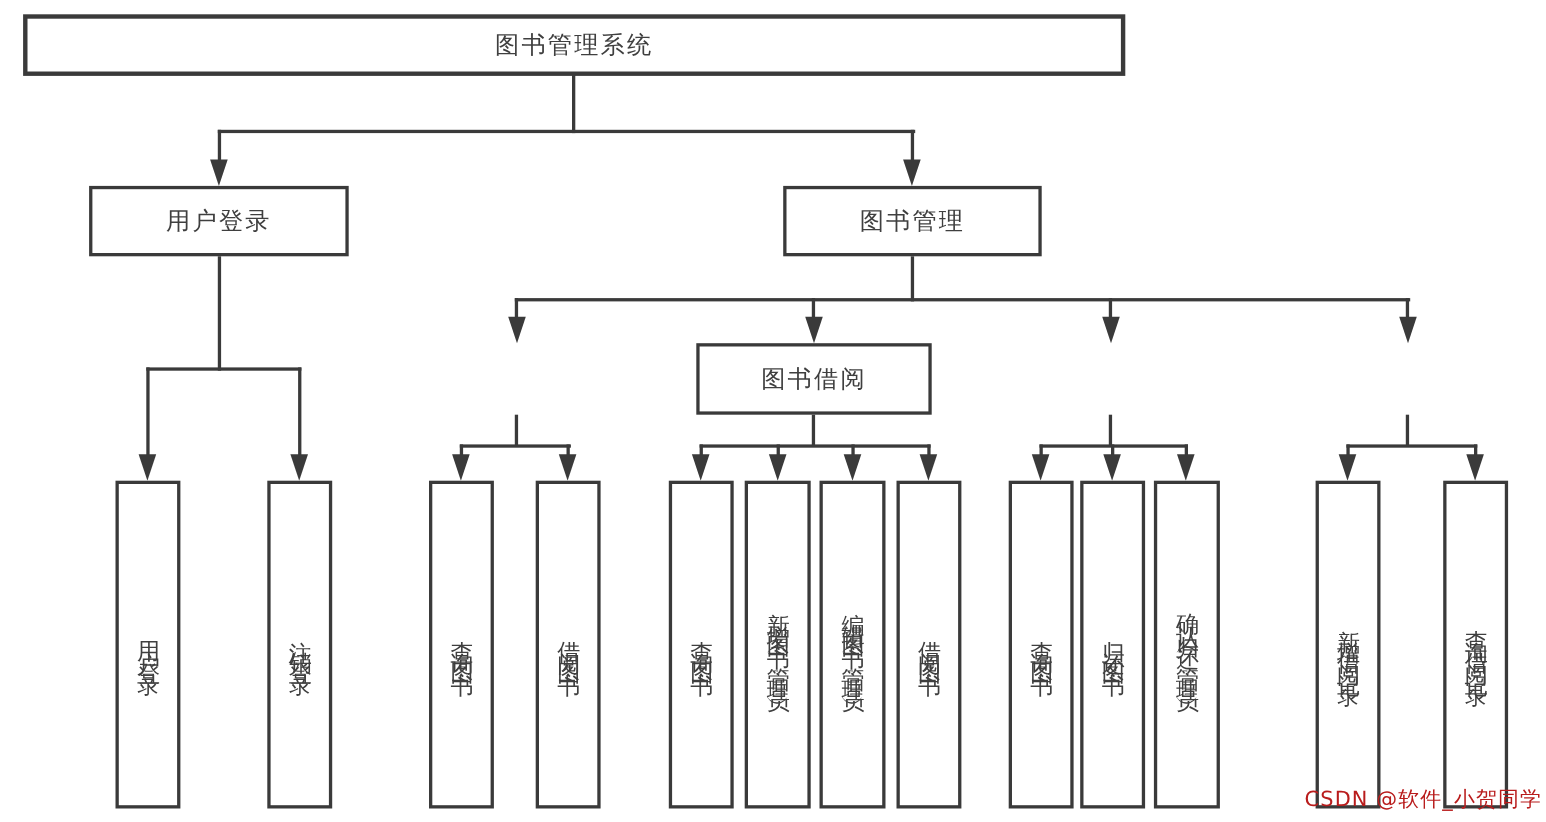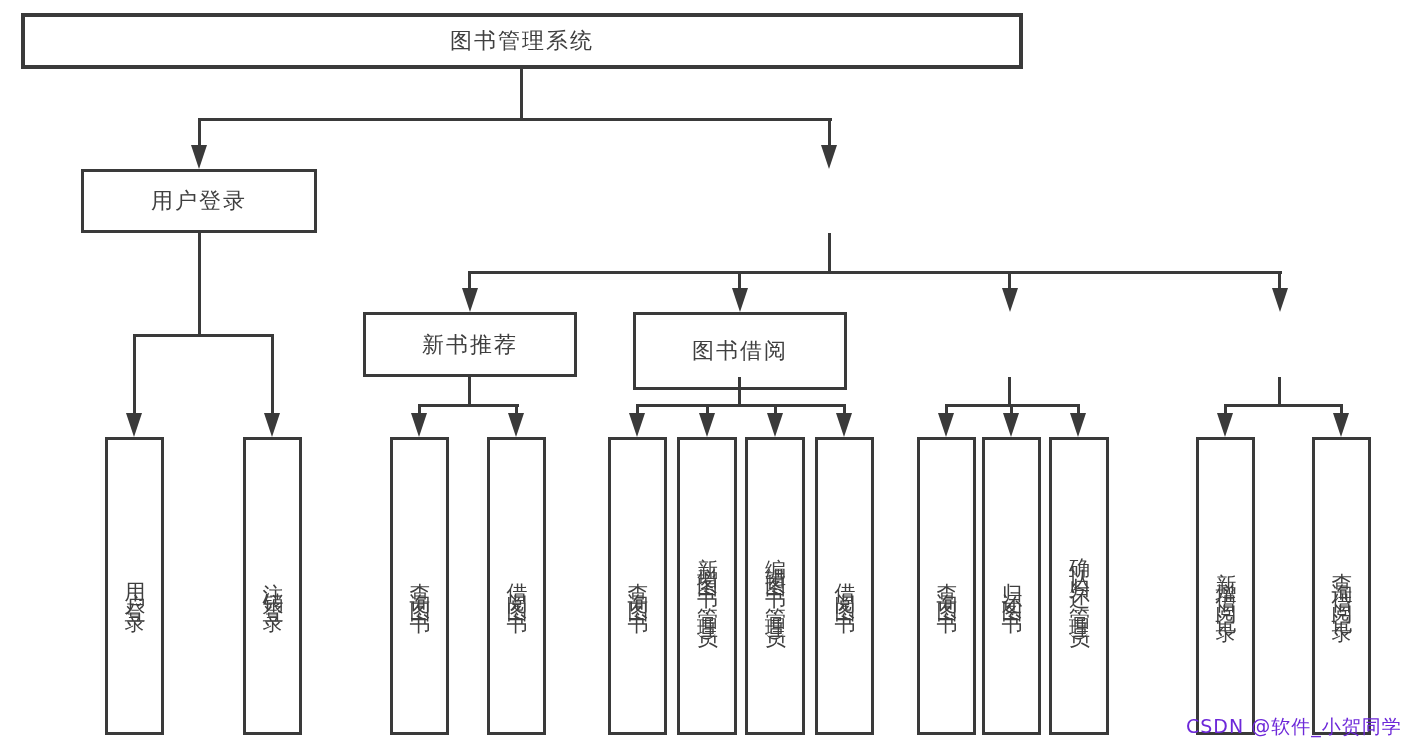--- a/index.html
+++ b/index.html
@@ -18,59 +18,59 @@
     font-size:21px;letter-spacing:10px;line-height:1;
   }
   .line{position:absolute;background:#3a3a3a;}
   .arrow{
     position:absolute;width:0;height:0;
     border-left:8px solid transparent;border-right:8px solid transparent;
     border-top:24px solid #3a3a3a;
   }
   .watermark{
     position:absolute;left:1186px;top:714px;z-index:5;
-    font-size:19px;letter-spacing:1px;color:#6d28d9;white-space:nowrap;
+    font-size:19px;letter-spacing:1px;color:#b91c1c;white-space:nowrap;
   }
 </style>
 </head>
 <body>
 
 <div id="canvas">
 
   <div class="box root" style="left:21px;top:13px;width:1002px;height:56px;">图书管理系统</div>
 
   <div class="line" style="left:520px;top:68px;width:3px;height:53px;"></div>
   <div class="line" style="left:198px;top:118px;width:634px;height:3px;"></div>
   <div class="line" style="left:198px;top:118px;width:3px;height:30px;"></div>
   <div class="arrow" style="left:191px;top:145px;"></div>
   <div class="line" style="left:828px;top:118px;width:3px;height:30px;"></div>
   <div class="arrow" style="left:821px;top:145px;"></div>
 
   <div class="box hbox" style="left:81px;top:169px;width:236px;height:64px;">用户登录</div>
+  <div class="box hbox" style="left:712px;top:169px;width:235px;height:64px;">图书管理</div>
 
   <div class="line" style="left:198px;top:233px;width:3px;height:104px;"></div>
   <div class="line" style="left:133px;top:334px;width:141px;height:3px;"></div>
   <div class="line" style="left:133px;top:334px;width:3px;height:81px;"></div>
   <div class="arrow" style="left:126px;top:413px;"></div>
   <div class="line" style="left:271px;top:334px;width:3px;height:81px;"></div>
   <div class="arrow" style="left:264px;top:413px;"></div>
 
   <div class="line" style="left:828px;top:233px;width:3px;height:41px;"></div>
   <div class="line" style="left:468px;top:271px;width:814px;height:3px;"></div>
   <div class="line" style="left:468px;top:271px;width:3px;height:19px;"></div>
   <div class="arrow" style="left:462px;top:288px;"></div>
   <div class="line" style="left:738px;top:271px;width:3px;height:19px;"></div>
   <div class="arrow" style="left:732px;top:288px;"></div>
   <div class="line" style="left:1008px;top:271px;width:3px;height:19px;"></div>
   <div class="arrow" style="left:1002px;top:288px;"></div>
   <div class="line" style="left:1278px;top:271px;width:3px;height:19px;"></div>
   <div class="arrow" style="left:1272px;top:288px;"></div>
 
-  <div class="box hbox" style="left:363px;top:312px;width:214px;height:65px;">新书推荐</div>
-  <div class="box hbox" style="left:633px;top:312px;width:214px;height:78px;">图书借阅</div>
+  <div class="box hbox" style="left:633px;top:312px;width:214px;height:65px;">图书借阅</div>
 
   <div class="line" style="left:468px;top:377px;width:3px;height:29px;"></div>
   <div class="line" style="left:418px;top:404px;width:101px;height:3px;"></div>
   <div class="line" style="left:418px;top:404px;width:3px;height:12px;"></div>
   <div class="arrow" style="left:411px;top:413px;"></div>
   <div class="line" style="left:515px;top:404px;width:3px;height:12px;"></div>
   <div class="arrow" style="left:508px;top:413px;"></div>
 
   <div class="line" style="left:738px;top:377px;width:3px;height:29px;"></div>
   <div class="line" style="left:636px;top:404px;width:210px;height:3px;"></div>

